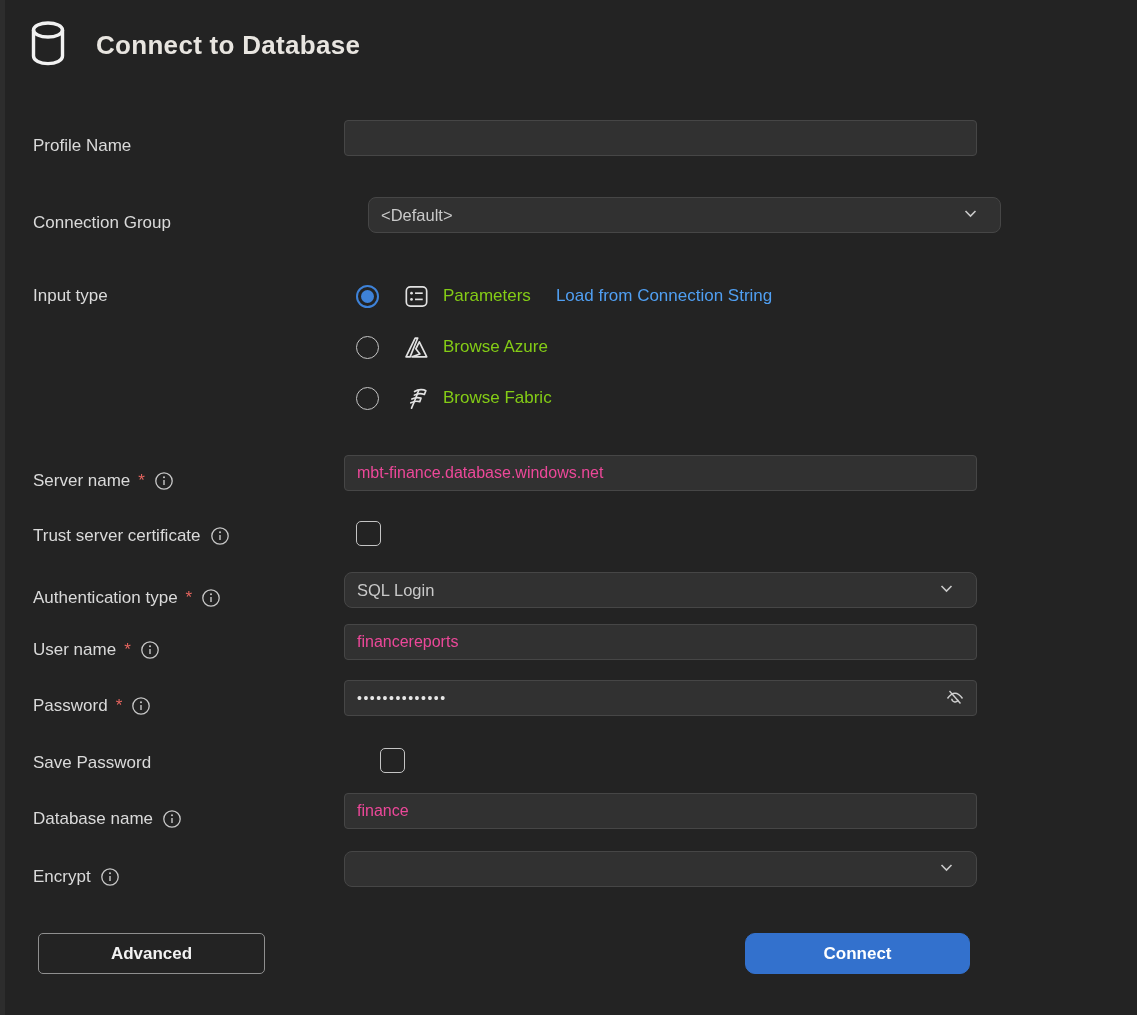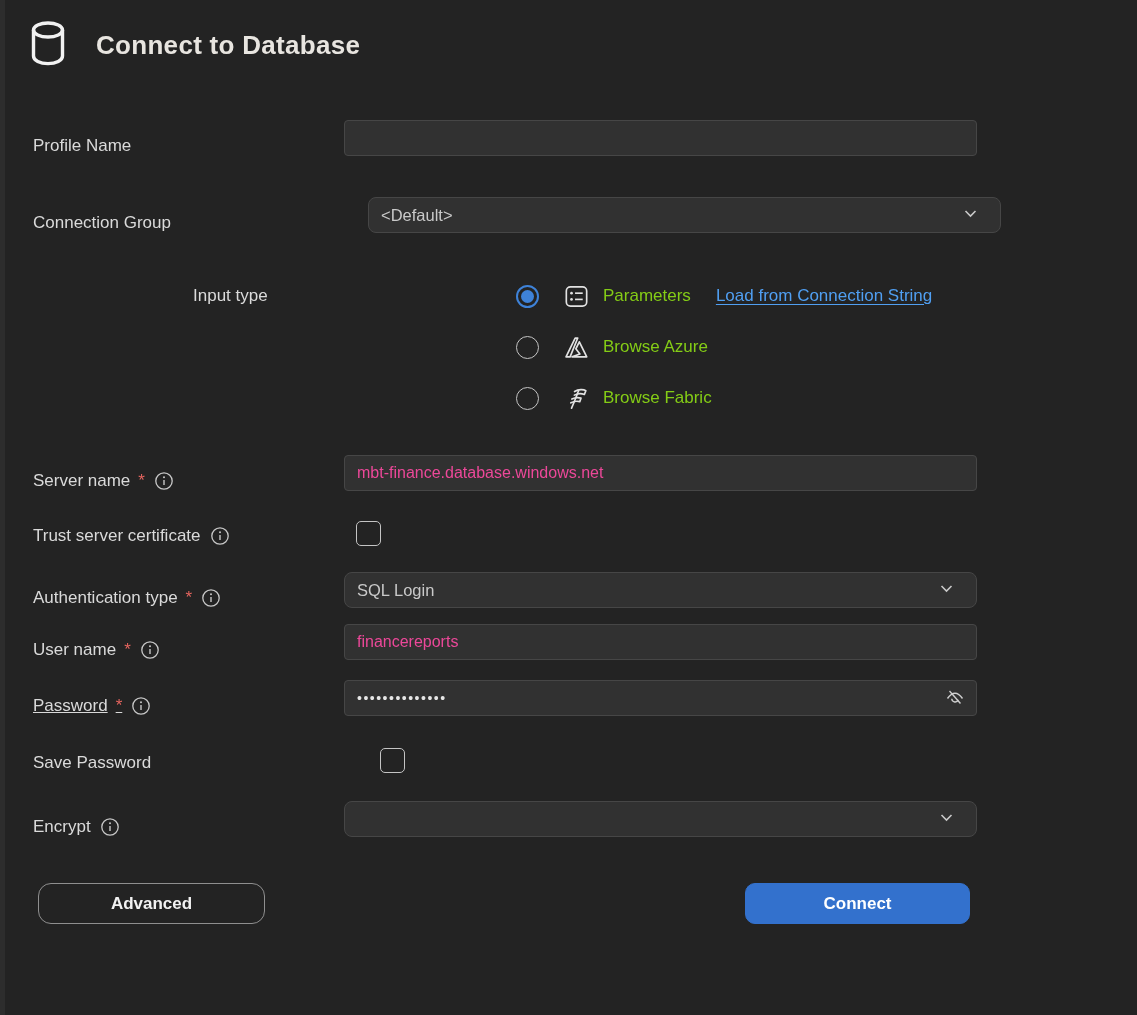--- a/index.html
+++ b/index.html
@@ -13,21 +13,21 @@
     background:#2d2d2d;
   }
   
   .header { display:flex; align-items:center; gap:28px; padding:22px 0 0 28px; height:68px; }
   .db-icon { flex:0 0 auto; }
   .title { font-size:26px; font-weight:700; color:#e8e5e0; letter-spacing:0.3px; }
 
   
   .form { padding-top:52px; }
   .row { display:flex; align-items:flex-end; min-height:36px; }
-  .row.top-align { align-items:flex-start;justify-content:flex-end; }
+  .row.top-align { align-items:flex-start; }
   .label-col {
     width:344px; padding-left:33px; flex:0 0 344px;
     font-size:17px; color:#dadada; display:flex; align-items:center; gap:7px;
   }
   .field-col { width:633px; flex:0 0 633px; position:relative; }
   .req { color:#e5655f; font-size:17px; margin-left:1px; }
   .info-icon { display:inline-flex; margin-left:2px; }
 
   .text-input {
     width:633px; height:36px; background:#313131; border:1px solid #464646;
@@ -57,42 +57,42 @@
   .radio-row { display:flex; align-items:center; min-height:36px; }
   .radio-outer {
     width:23px; height:23px; border-radius:50%; border:1.5px solid #c4c4c4;
     display:flex; align-items:center; justify-content:center; cursor:pointer; flex:0 0 auto;
   }
   .radio-outer.selected { border:2px solid #3e82d8; }
   .radio-dot { width:13px; height:13px; border-radius:50%; background:#3e82d8; }
   .radio-icon { margin-left:24px; display:flex; align-items:center; }
   .radio-label { margin-left:13px; font-size:17px; color:#84cc16; }
   .conn-link {
-    margin-left:25px; font-size:17px; color:#509ff2; text-decoration:underline;
+    margin-left:25px; font-size:17px; color:#509ff2; 
     text-underline-offset:3px; cursor:pointer;
   }
 
   
   .mb-profile   { margin-bottom:41px; }
   .mb-conngrp   { margin-bottom:45px;gap:24px; }
   .mb-inputtype { margin-bottom:39px; }
   .mb-server    { margin-bottom:28px; }
   .mb-trust     { margin-bottom:26px; }
   .mb-auth      { margin-bottom:16px; }
   .mb-user      { margin-bottom:20px; }
-  .mb-password  { margin-bottom:30px;text-decoration:underline; }
-  .mb-save      { margin-bottom:28px;gap:24px; }
+  .mb-password  { margin-bottom:30px; }
+  .mb-save      { margin-bottom:20px;gap:24px; }
   .mb-database  { margin-bottom:22px; }
   .mb-encrypt   { margin-bottom:46px; }
 
   
   .button-row { display:flex; justify-content:space-between; padding:0 167px 0 38px; }
   .btn-advanced {
     width:227px; height:41px; background:transparent; border:1px solid #8f8f8f;
-    border-radius:13px; color:#f2f2f2; font-size:17px; font-weight:700;
+    border-radius:5px; color:#f2f2f2; font-size:17px; font-weight:700;
     font-family:"Liberation Sans", sans-serif; cursor:pointer;
   }
   .btn-connect {
     width:225px; height:41px; background:#3371cd; border:1px solid #3371cd;
     border-radius:10px; color:#ffffff; font-size:17px; font-weight:700;
     font-family:"Liberation Sans", sans-serif; cursor:pointer;
   }
 </style>
 </head>
 <body>
@@ -284,20 +284,35 @@
 
     <div class="row mb-save" style="min-height:27px;">
       <div class="label-col">
         <span>Save Password</span>
       </div>
       <div class="field-col">
         <div class="checkbox"></div>
       </div>
     </div>
 
+    <div class="row mb-database">
+      <div class="label-col">
+        <span>Database name</span>
+        <span class="info-icon">
+          <svg width="20" height="20" viewBox="0 0 20 20" fill="none">
+            <circle cx="10" cy="10" r="8.2" stroke="#c8c8c8" stroke-width="1.3"></circle>
+            <circle cx="10" cy="6.3" r="1" fill="#c8c8c8"></circle>
+            <line x1="10" y1="9" x2="10" y2="14" stroke="#c8c8c8" stroke-width="1.4"></line>
+          </svg>
+        </span>
+      </div>
+      <div class="field-col">
+        <input class="text-input" type="text" value="finance" style="">
+      </div>
+    </div>
 
     <div class="row mb-encrypt">
       <div class="label-col">
         <span>Encrypt</span>
         <span class="info-icon">
           <svg width="20" height="20" viewBox="0 0 20 20" fill="none">
             <circle cx="10" cy="10" r="8.2" stroke="#c8c8c8" stroke-width="1.3"></circle>
             <circle cx="10" cy="6.3" r="1" fill="#c8c8c8"></circle>
             <line x1="10" y1="9" x2="10" y2="14" stroke="#c8c8c8" stroke-width="1.4"></line>
           </svg>

